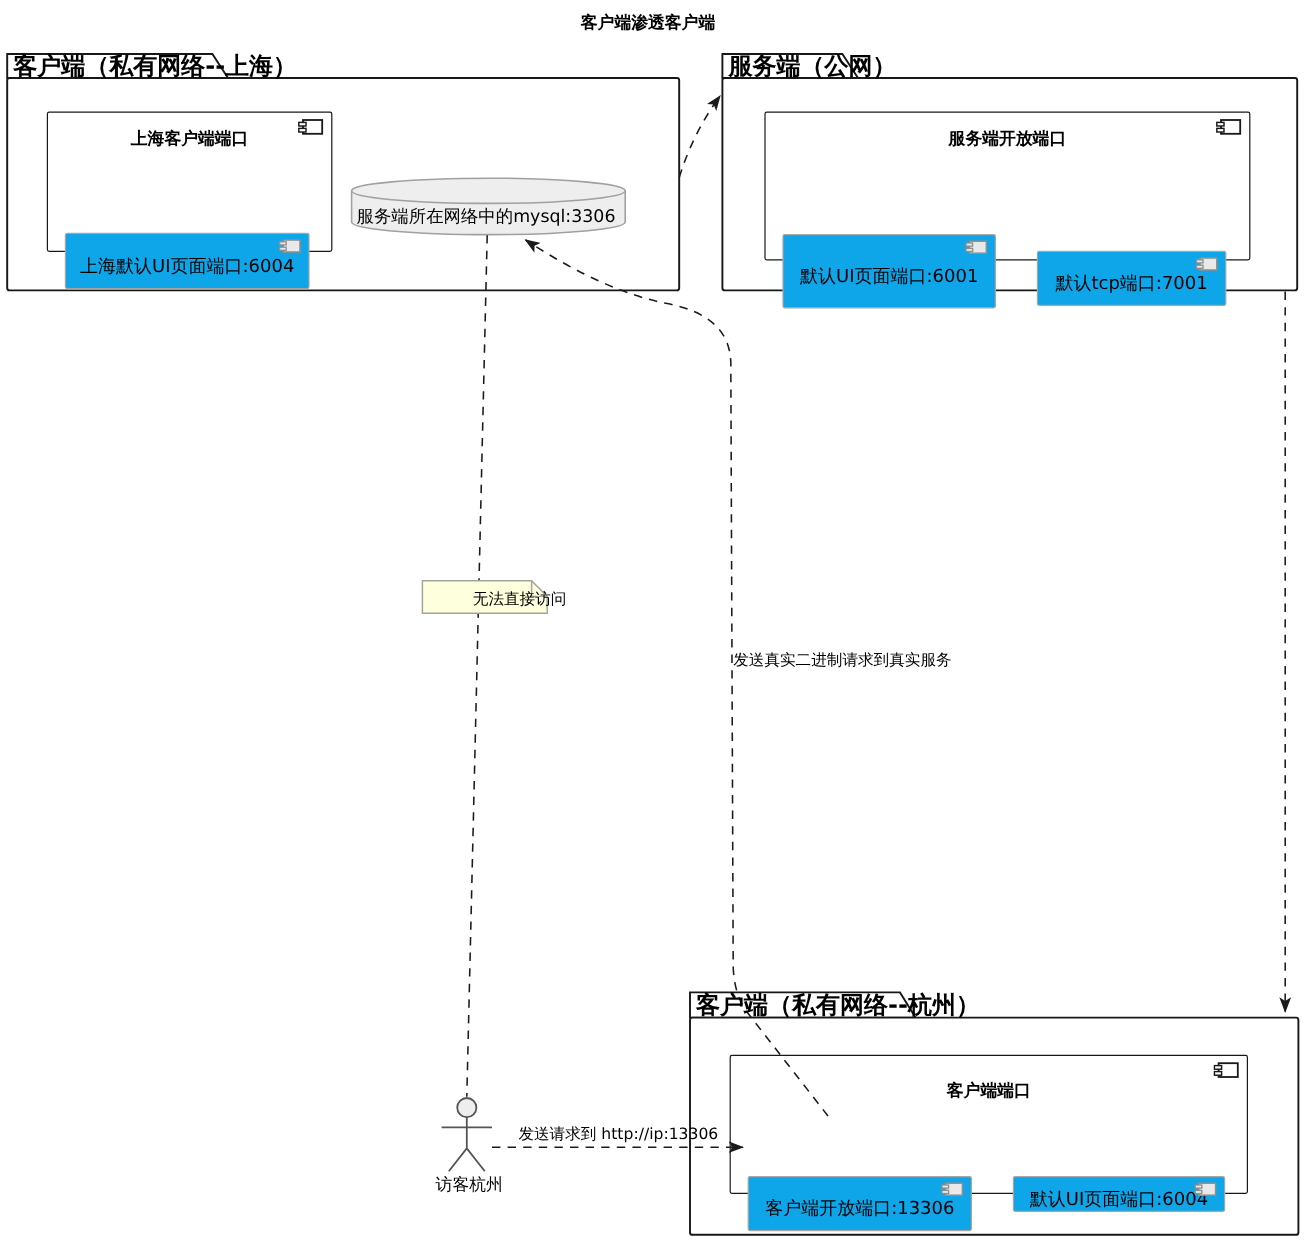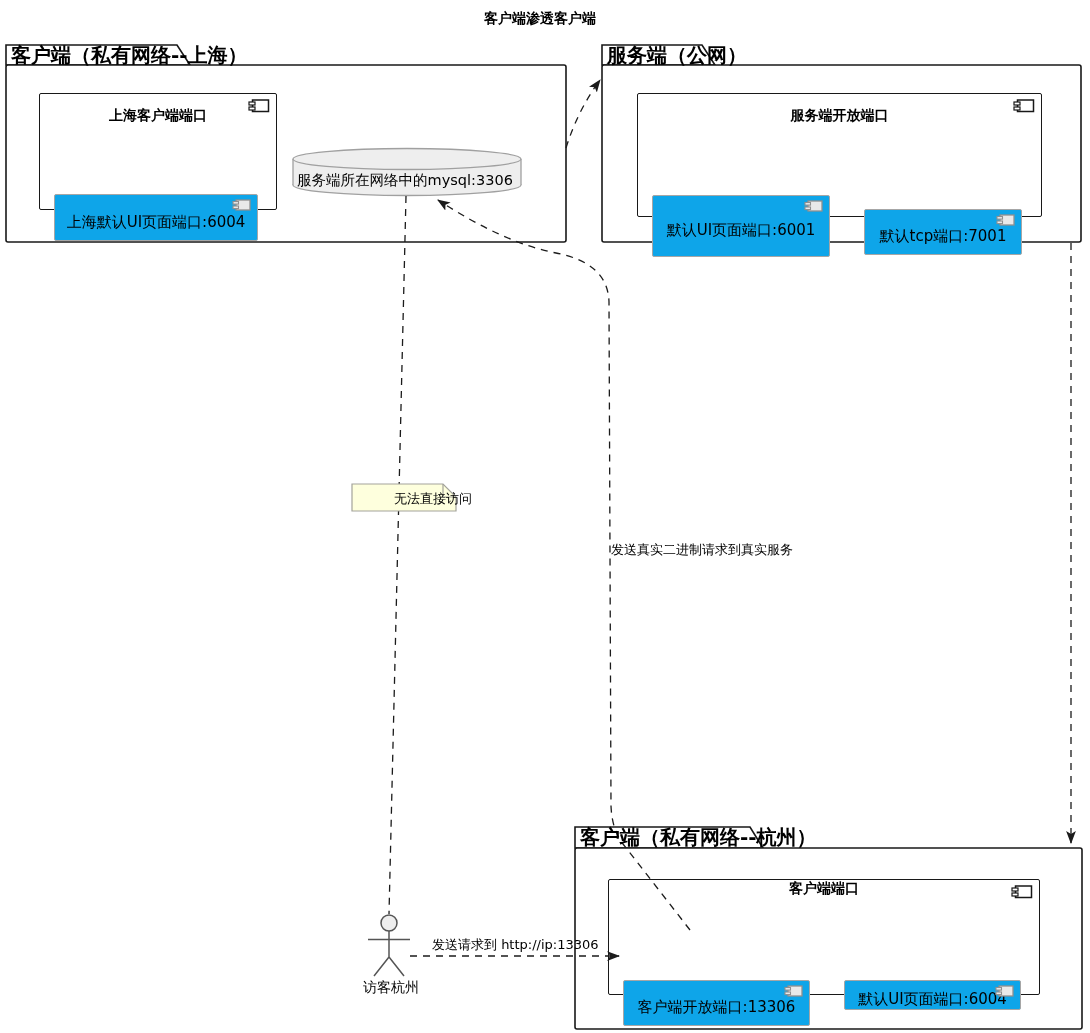--- a/index.html
+++ b/index.html
@@ -111,21 +111,21 @@
   <div class="port" style="left:864px;top:162px;width:158px;height:46px;">
     <svg class="comp-icon" width="19" height="13" viewBox="0 0 19 13">
       <rect x="4" y="1" width="14" height="10" fill="#e9e9e9" stroke="#8f8f8f" stroke-width="1.3"></rect>
       <rect x="1" y="2.5" width="5.5" height="2.6" fill="#e9e9e9" stroke="#8f8f8f" stroke-width="1.1"></rect>
       <rect x="1" y="7" width="5.5" height="2.6" fill="#e9e9e9" stroke="#8f8f8f" stroke-width="1.1"></rect>
     </svg>
     <div class="port-label">默认tcp端口:7001</div>
   </div>
 
   <div class="component" style="left:608px;top:879px;width:432px;height:116px;">
-    <div class="comp-title" style="margin-top:0;">客户端端口</div>
+    <div class="comp-title" style="margin-top:20px;">客户端端口</div>
     <svg class="comp-icon" width="22" height="15" viewBox="0 0 22 15">
       <rect x="4.5" y="1" width="16" height="11.5" fill="#ffffff" stroke="#181818" stroke-width="1.5"></rect>
       <rect x="1" y="3" width="6" height="3" fill="#ffffff" stroke="#181818" stroke-width="1.2"></rect>
       <rect x="1" y="8" width="6" height="3" fill="#ffffff" stroke="#181818" stroke-width="1.2"></rect>
     </svg>
   </div>
   <div class="port" style="left:623px;top:933px;width:187px;height:46px;">
     <svg class="comp-icon" width="19" height="13" viewBox="0 0 19 13">
       <rect x="4" y="1" width="14" height="10" fill="#e9e9e9" stroke="#8f8f8f" stroke-width="1.3"></rect>
       <rect x="1" y="2.5" width="5.5" height="2.6" fill="#e9e9e9" stroke="#8f8f8f" stroke-width="1.1"></rect>

